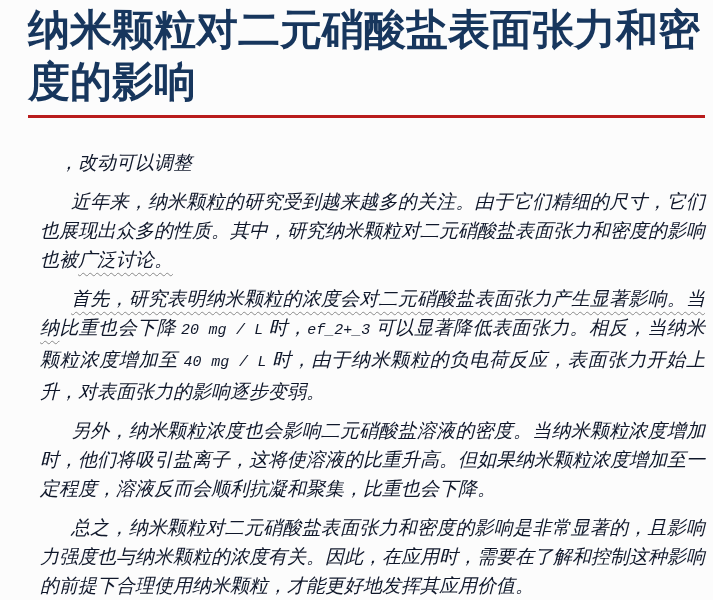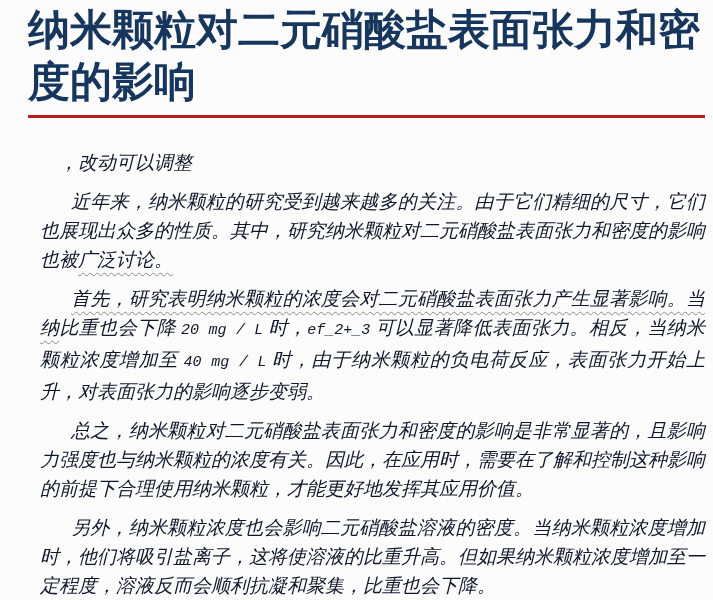--- a/index.html
+++ b/index.html
@@ -65,17 +65,17 @@
 
 <div class="page">
   <h1 class="doc-title">纳米颗粒对二元硝酸盐表面张力和密度的影响</h1>
 
   <div class="body-text">
     <p class="intro-line">，改动可以调整</p>
 
     <div>
         <p class="body-para"><span>近年来，纳米颗粒的研究受到越来越多的关注。由于它们精细的尺寸，它们也展现出众多的性质。其中，研究纳米颗粒对二元硝酸盐表面张力和密度的影响也被</span><span class="wavy">广泛讨论。</span></p>
         <p class="body-para"><span class="wavy">首先，研究表明纳米颗粒的浓度会对二元硝酸盐表面张力产生显著影响。当纳</span><span>比重也会下降 </span><span class="mono">20 mg / L</span><span> 时，</span><span class="mono">ef_2+_3</span><span> 可以显著降低表面张力。相反，当纳米颗粒浓度增加至 </span><span class="mono">40 mg / L</span><span> 时，由于纳米颗粒的负电荷反应，表面张力开始上升，对表面张力的影响逐步变弱。</span></p>
+        <p class="body-para"><span>另外，纳米颗粒浓度也会影响二元硝酸盐溶液的密度。当纳米颗粒浓度增加时，他们将吸引盐离子，这将使溶液的比重升高。但如果纳米颗粒浓度增加至一定程度，溶液反而会顺利抗凝和聚集，比重也会下降。</span></p>
         <p class="body-para"><span>总之，纳米颗粒对二元硝酸盐表面张力和密度的影响是非常显著的，且影响力强度也与纳米颗粒的浓度有关。因此，在应用时，需要在了解和控制这种影响的前提下合理使用纳米颗粒，才能更好地发挥其应用价值。</span></p>
-        <p class="body-para"><span>另外，纳米颗粒浓度也会影响二元硝酸盐溶液的密度。当纳米颗粒浓度增加时，他们将吸引盐离子，这将使溶液的比重升高。但如果纳米颗粒浓度增加至一定程度，溶液反而会顺利抗凝和聚集，比重也会下降。</span></p>
       </div>
   </div>
 </div>
 
 </body></html>

